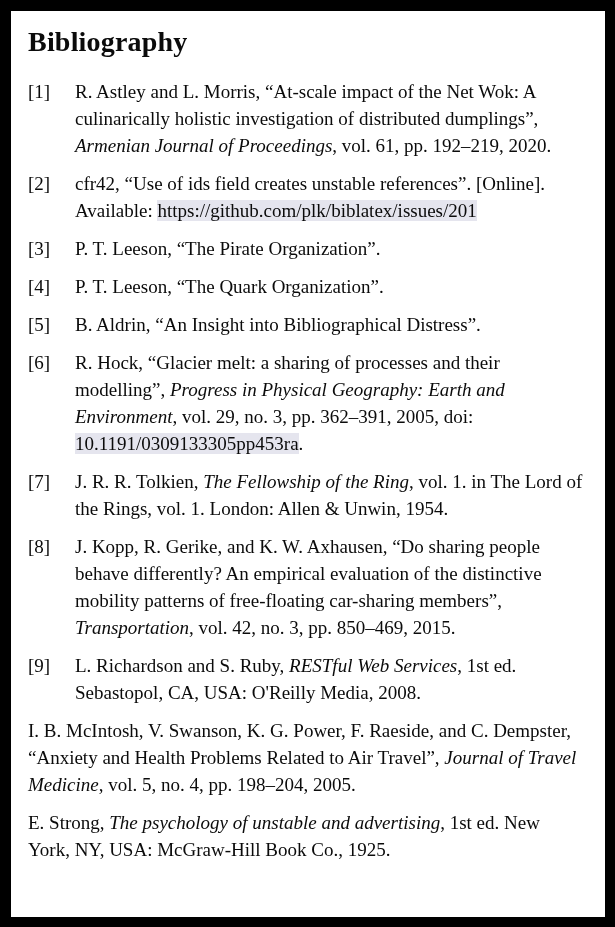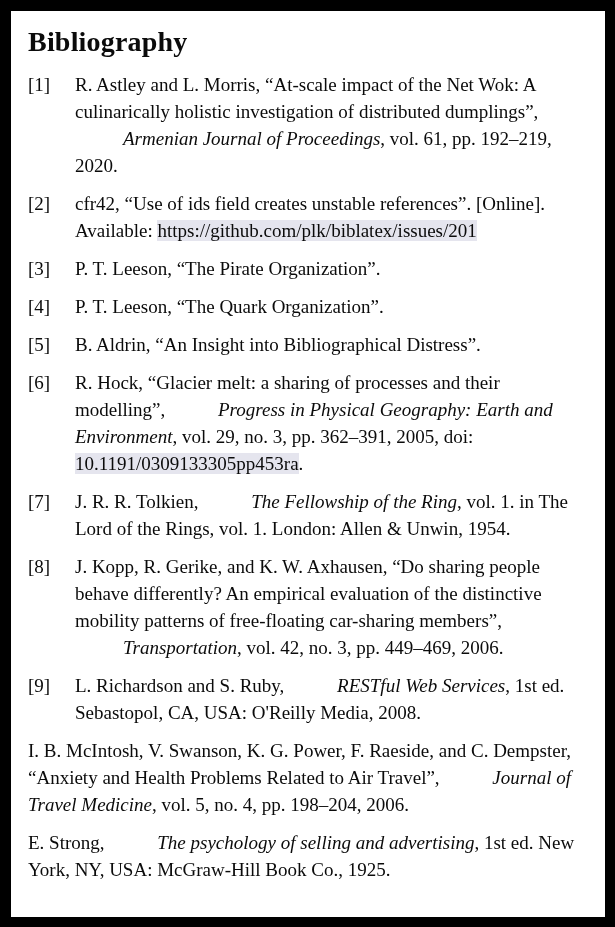--- a/index.html
+++ b/index.html
@@ -26,21 +26,21 @@
   }
   .page {
     width: 100%;
     height: 100%;
     box-sizing: border-box;
     background: var(--page-bg, #ffffff);
     padding: 15px 20px 0 17px;
     overflow: hidden;
   }
   h1.bib-title {
-    margin: 0 0 13px 0;
+    margin: 0 0 20px 0;
     font-size: 28px;
     font-weight: bold;
     color: var(--text-color, #000000);
     letter-spacing: 0.2px;
   }
   .ref-list {
     display: flex;
     flex-direction: column;
     gap: 11px;
   }
@@ -55,21 +55,20 @@
   }
   .ref-text {
     flex: 1 1 auto;
     padding-right: 2px;
   }
   .seg-normal {
     font-style: normal;
   }
   .seg-italic {
     font-style: italic;
-    margin-left: 48px;
   }
   .seg-link {
     font-style: normal;
     background: var(--link-bg, #e5e5ee);
     color: var(--text-color, #000000);
     text-decoration: none;
     cursor: pointer;
   }
 </style>
 </head>
@@ -102,27 +101,27 @@
         <div class="ref">
           <span class="ref-label">[6]</span>
           <span class="ref-text"><span class="seg-normal">R. Hock, “Glacier melt: a sharing of processes and their modelling”, </span><span class="seg-italic">Progress in Physical Geography: Earth and Environment</span><span class="seg-normal">, vol. 29, no. 3, pp. 362–391, 2005, doi: </span><span class="seg-link">10.1191/0309133305pp453ra</span><span class="seg-normal">.</span></span>
         </div>
         <div class="ref">
           <span class="ref-label">[7]</span>
           <span class="ref-text"><span class="seg-normal">J. R. R. Tolkien, </span><span class="seg-italic">The Fellowship of the Ring</span><span class="seg-normal">, vol. 1. in The Lord of the Rings, vol. 1. London: Allen &amp; Unwin, 1954.</span></span>
         </div>
         <div class="ref">
           <span class="ref-label">[8]</span>
-          <span class="ref-text"><span class="seg-normal">J. Kopp, R. Gerike, and K. W. Axhausen, “Do sharing people behave differently? An empirical evaluation of the distinctive mobility patterns of free-floating car-sharing members”, </span><span class="seg-italic">Transportation</span><span class="seg-normal">, vol. 42, no. 3, pp. 449–469, 2006.</span></span>
+          <span class="ref-text"><span class="seg-normal">J. Kopp, R. Gerike, and K. W. Axhausen, “Do sharing people behave differently? An empirical evaluation of the distinctive mobility patterns of free-floating car-sharing members”, </span><span class="seg-italic">Transportation</span><span class="seg-normal">, vol. 42, no. 3, pp. 850–469, 2015.</span></span>
         </div>
         <div class="ref">
           <span class="ref-label">[9]</span>
           <span class="ref-text"><span class="seg-normal">L. Richardson and S. Ruby, </span><span class="seg-italic">RESTful Web Services</span><span class="seg-normal">, 1st ed. Sebastopol, CA, USA: O'Reilly Media, 2008.</span></span>
         </div>
         <div class="ref">
-          <span class="ref-text"><span class="seg-normal">I. B. McIntosh, V. Swanson, K. G. Power, F. Raeside, and C. Dempster, “Anxiety and Health Problems Related to Air Travel”, </span><span class="seg-italic">Journal of Travel Medicine</span><span class="seg-normal">, vol. 5, no. 4, pp. 198–204, 2006.</span></span>
+          <span class="ref-text"><span class="seg-normal">I. B. McIntosh, V. Swanson, K. G. Power, F. Raeside, and C. Dempster, “Anxiety and Health Problems Related to Air Travel”, </span><span class="seg-italic">Journal of Travel Medicine</span><span class="seg-normal">, vol. 5, no. 4, pp. 198–204, 2005.</span></span>
         </div>
         <div class="ref">
-          <span class="ref-text"><span class="seg-normal">E. Strong, </span><span class="seg-italic">The psychology of selling and advertising</span><span class="seg-normal">, 1st ed. New York, NY, USA: McGraw-Hill Book Co., 1925.</span></span>
+          <span class="ref-text"><span class="seg-normal">E. Strong, </span><span class="seg-italic">The psychology of unstable and advertising</span><span class="seg-normal">, 1st ed. New York, NY, USA: McGraw-Hill Book Co., 1925.</span></span>
         </div>
       </div>
   </div>
 </div>
 
 </body></html>

